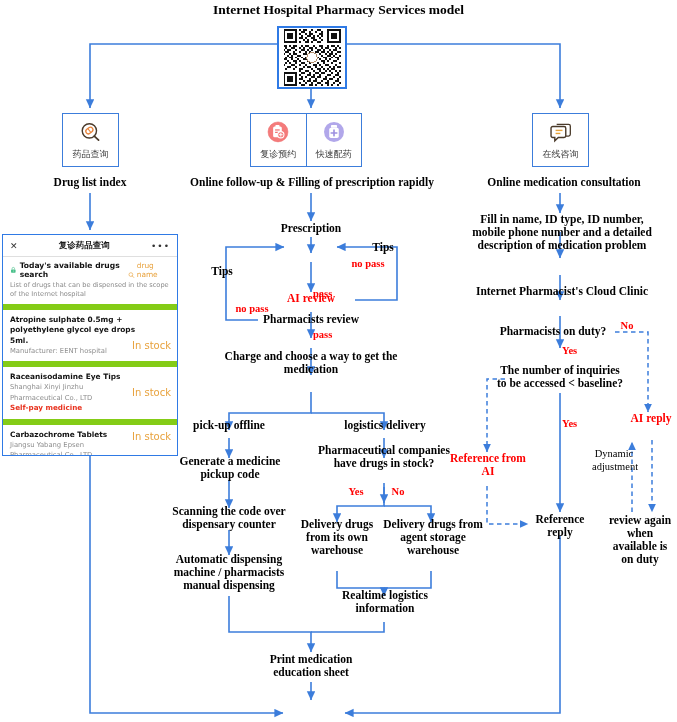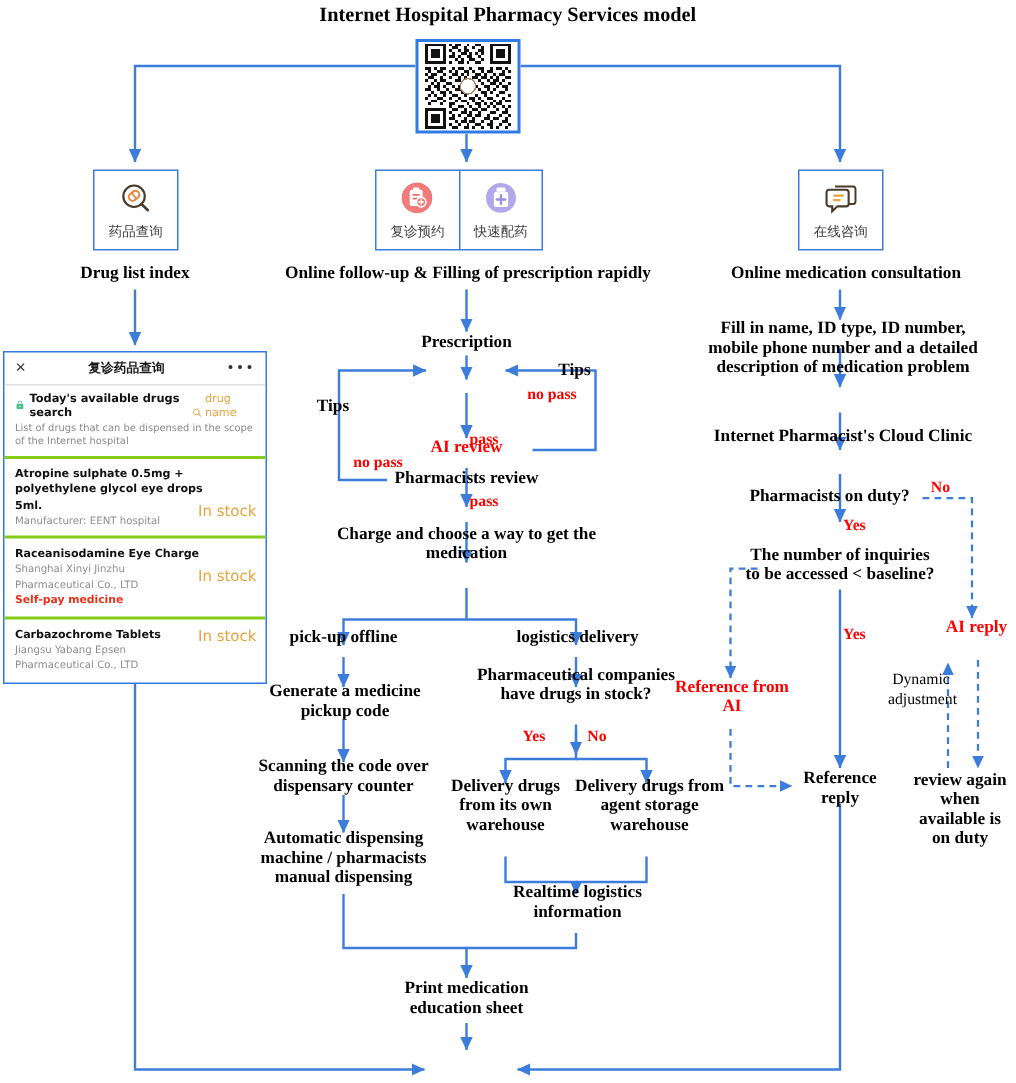--- a/index.html
+++ b/index.html
@@ -24,21 +24,21 @@
          font-family:"DejaVu Sans",sans-serif;overflow:hidden;}
   .ph-head{display:flex;align-items:center;justify-content:space-between;padding:5px 7px 4px 7px;}
   .ph-title{font-size:8.5px;font-weight:bold;color:#1a1a1a;}
   .ph-x{font-size:9px;color:#333;}
   .ph-dots{font-size:9px;color:#333;letter-spacing:1px;}
   .ph-divider{height:1px;background:#dfdfdf;margin:0;}
   .ph-row1{display:flex;align-items:center;justify-content:space-between;padding:4px 7px 1px 7px;}
   .ph-row1 .left{display:flex;align-items:center;gap:3px;font-size:7.6px;font-weight:bold;color:#111;}
   .ph-row1 .right{display:flex;align-items:flex-end;gap:2px;font-size:7.4px;color:#e8a23d;}
   .ph-sub{padding:1px 7px 5px 7px;font-size:6.6px;color:#8a8a8a;line-height:1.35;}
-  .ph-item{padding:5px 7px 5px 7px;border-top:2px solid #84cc16;position:relative;}
+  .ph-item{padding:5px 7px 5px 7px;border-top:6px solid #84cc16;position:relative;}
   .ph-name{font-size:7.4px;font-weight:bold;color:#111;line-height:1.4;padding-right:34px;}
   .ph-mfr{font-size:6.8px;color:#8d8d8d;line-height:1.5;padding-right:34px;}
   .ph-note{font-size:7.2px;color:#e8321e;font-weight:bold;line-height:1.5;}
   .ph-stock{position:absolute;right:6px;font-size:10px;color:#e8a23d;}
   .lock{width:8px;height:8px;display:inline-block;}
   .mag{width:8px;height:8px;display:inline-block;}
 </style>
 </head>
 <body>
 
@@ -421,21 +421,21 @@
     </div>
     <div class="ph-sub">List of drugs that can be dispensed in the scope of the Internet hospital</div>
 
     <div class="ph-item">
       <div class="ph-name">Atropine sulphate 0.5mg + polyethylene glycol eye drops 5ml.</div>
       <div class="ph-mfr">Manufacturer: EENT hospital</div>
       <div class="ph-stock" style="top:30px;">In stock</div>
     </div>
 
     <div class="ph-item">
-      <div class="ph-name">Raceanisodamine Eye Charge</div>
+      <div class="ph-name">Raceanisodamine Eye Tips</div>
       <div class="ph-mfr">Shanghai Xinyi Jinzhu Pharmaceutical Co., LTD</div>
       <div class="ph-note">Self-pay medicine</div>
       <div class="ph-stock" style="top:20px;">In stock</div>
     </div>
 
     <div class="ph-item">
       <div class="ph-name">Carbazochrome Tablets</div>
       <div class="ph-mfr">Jiangsu Yabang Epsen Pharmaceutical Co., LTD</div>
       <div class="ph-stock" style="top:6px;">In stock</div>
     </div>

